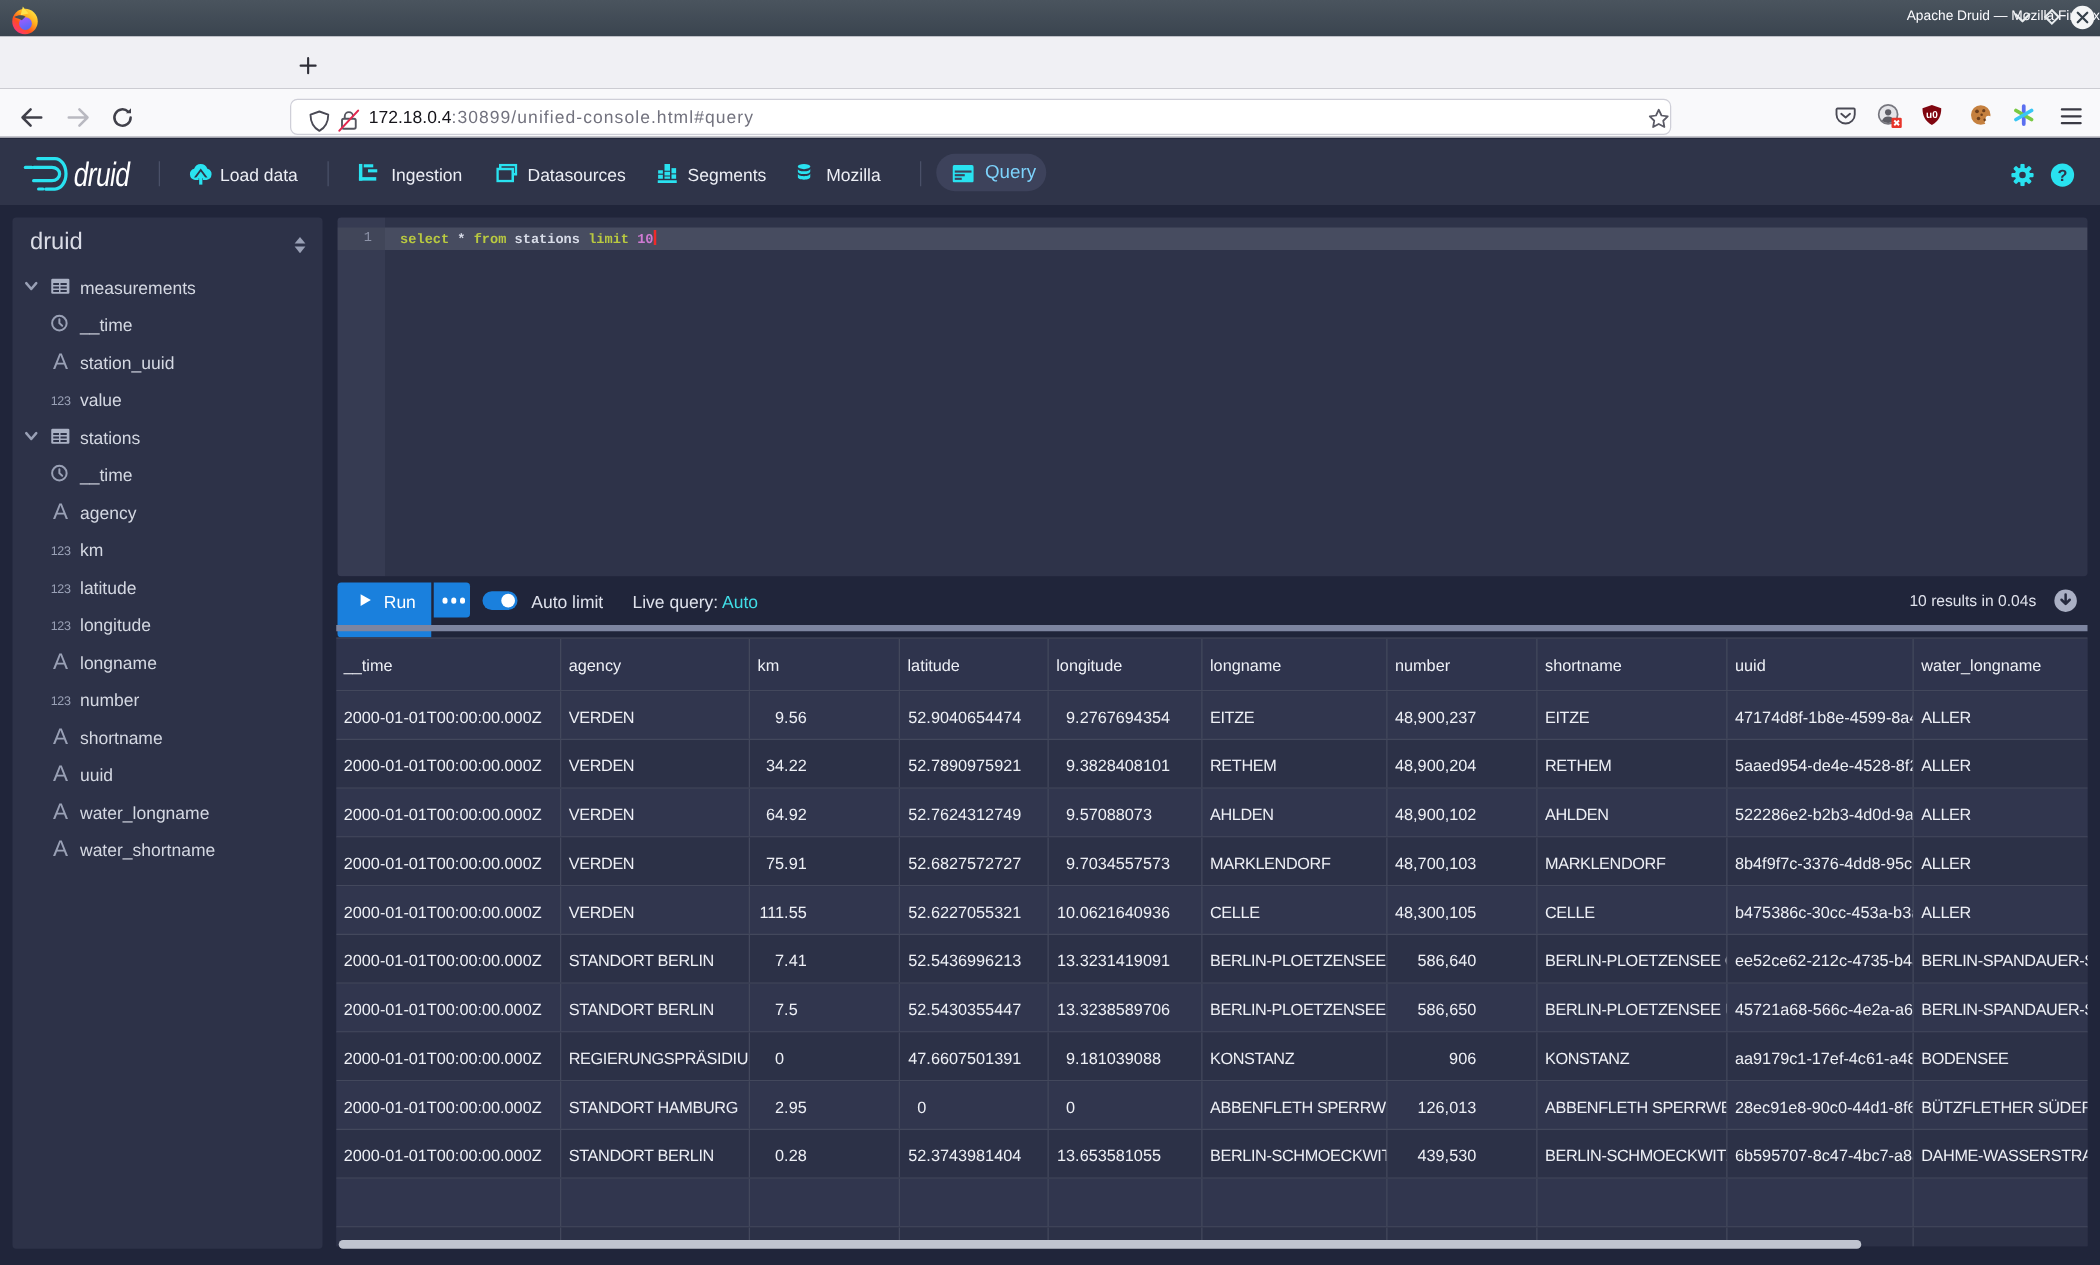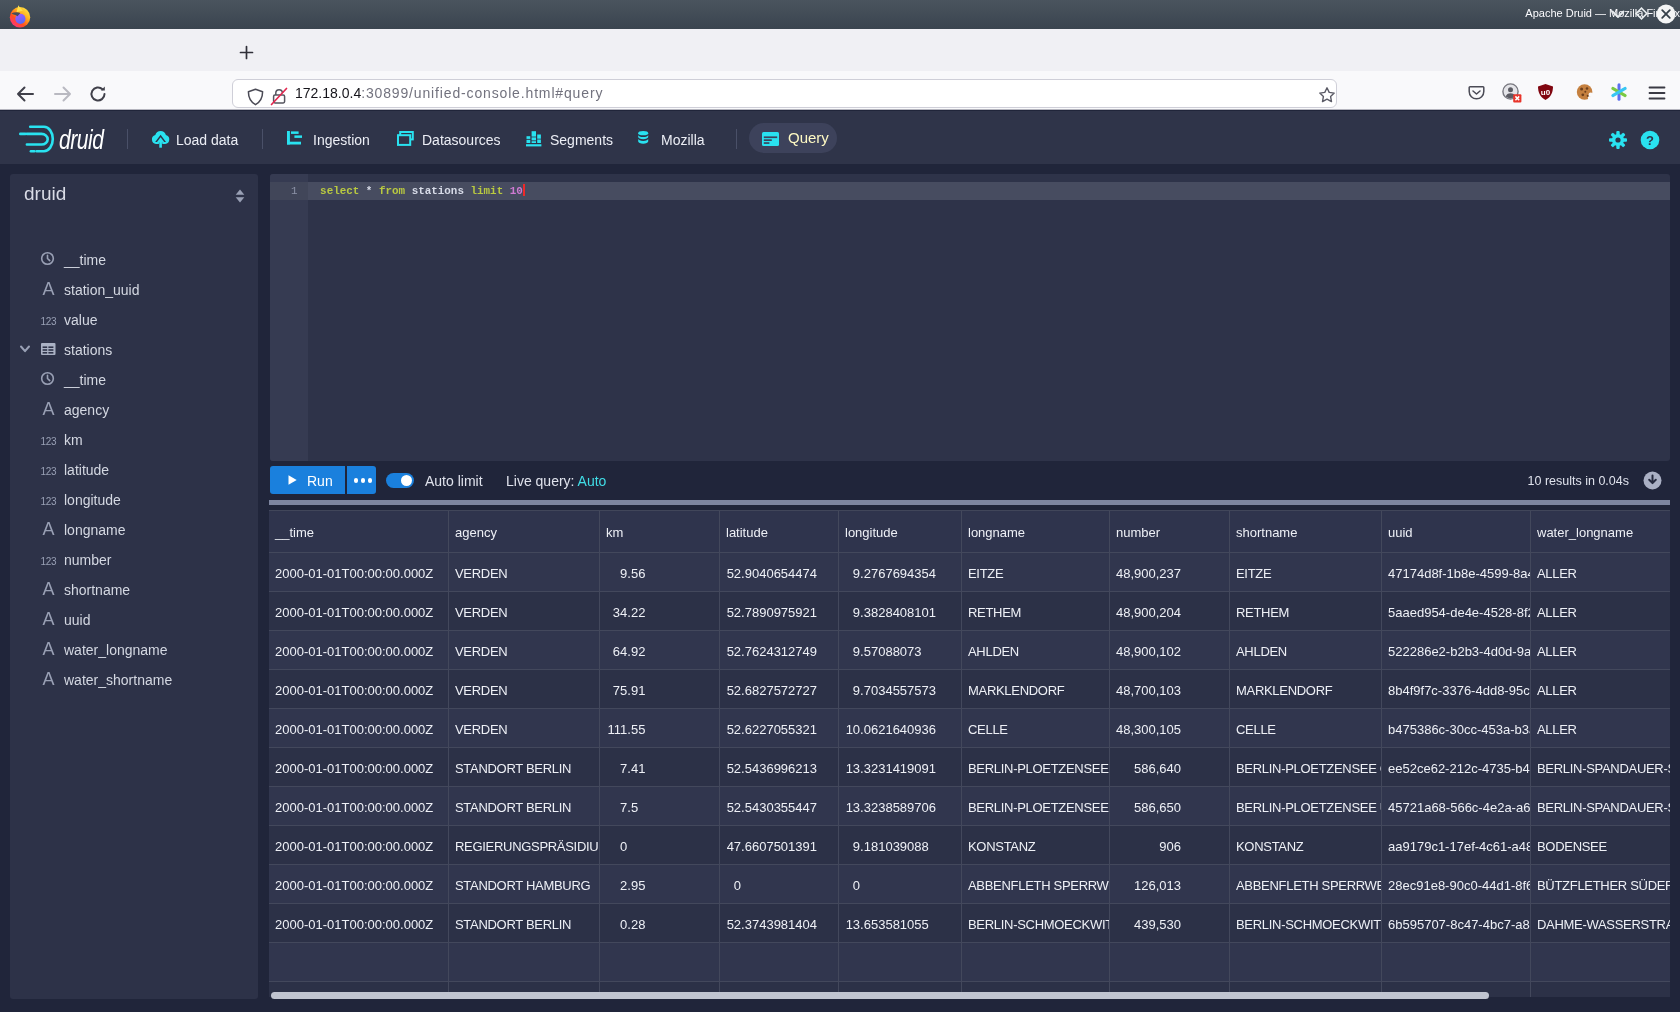--- a/index.html
+++ b/index.html
@@ -20,21 +20,21 @@
 
 
 #content { left:0; top:111px; width:100%; height:901px; background:#20253a; }
 #appheader { left:0; top:0; width:100%; height:53px; background:#2f3449; }
 .vsep { position:absolute; top:18px; width:1px; height:20px; background:#4a5068; }
 #wordmark { left:59px; top:14px; font-size:27px; font-style:italic; color:#fff; letter-spacing:-0.6px; transform:scaleX(0.78); transform-origin:0 0; }
 .navic { position:absolute; top:20px; }
 .navtx { position:absolute; top:21px; font-size:14px; color:#eceef5; }
 #querypill { left:749px; top:12px; width:88px; height:30px; background:#3d425b; border-radius:15px; }
 #querypill .ic { position:absolute; left:13px; top:9px; }
-#querypill .tx { position:absolute; left:39px; top:6px; font-size:15px; color:#fef9c3; }
+#querypill .tx { position:absolute; left:39px; top:6px; font-size:15px; color:#7dd3fc; }
 
 #sidebar { left:10px; top:63px; width:248px; height:825px; background:#2d3248; border-radius:3px; }
 #sbtitle { left:14px; top:9px; font-size:19px; color:#dadce6; }
 #sbsort { left:225px; top:15px; }
 .titem { position:absolute; left:0; width:100%; height:30px; }
 .titem .chev { position:absolute; left:9px; top:8px; }
 .titem .ticon { position:absolute; left:30px; top:6px; }
 .titem .cicon { position:absolute; left:30px; top:6px; width:17px; text-align:center; line-height:17px; }
 .titem .aicon { font-size:18px; color:#99a0b5; }
 .titem .nicon { font-size:10px; font-weight:400; color:#99a0b5; letter-spacing:-0.3px; }
@@ -45,21 +45,21 @@
 #gutact { position:absolute; left:0; top:8.3px; width:38.3px; height:17.3px; background:#414659; }
 #lnum { position:absolute; left:0; top:10.6px; width:27.6px; text-align:right; font-family:"Liberation Mono", monospace; font-size:10.9px; color:#8d93a8; }
 #actline { position:absolute; left:38.3px; top:8.3px; width:1361.7px; height:17.3px; background:#474c60; }
 #codeline { position:absolute; left:50.1px; top:10.2px; font-family:"Liberation Mono", monospace; font-size:10.9px; font-weight:bold; white-space:pre; }
 #codeline .kw { color:#b9c940; }
 #codeline .id { color:#d8dce8; }
 #codeline .nu { color:#cf7ad2; }
 #codeline .cur { display:inline-block; width:2px; height:12px; background:#ef2929; vertical-align:-2px; }
 
 #runbar { left:270px; top:355px; width:1400px; height:29px; }
-#runbtn { left:0; top:0; width:75px; height:28px; background:#1a80dd; border-radius:3px 0 0 3px;padding-left:35px; }
+#runbtn { left:0; top:0; width:75px; height:44px; background:#1a80dd; border-radius:3px 0 0 3px;padding-left:35px; }
 #runbtn .ply { position:absolute; left:16px; top:8.4px; }
 #runbtn .tx { position:absolute; left:37px; top:7px; font-size:14px; color:#fff; }
 #morebtn { left:76.7px; top:0; width:29px; height:28px; background:#1a80dd; border-radius:0 3px 3px 0; }
 #morebtn .d { position:absolute; top:12.4px; width:4.2px; height:4.2px; border-radius:50%; background:#fff; }
 #toggle { left:116px; top:6.5px; width:28px; height:15.5px; background:#1a80dd; border-radius:8px; }
 #toggle .knob { position:absolute; right:2px; top:2px; width:11.5px; height:11.5px; border-radius:50%; background:#fff; }
 #autolimit { left:155px; top:7px; font-size:14px; color:#dfe2ec; }
 #livequery { left:236px; top:7px; font-size:14px; color:#dfe2ec; }
 #livequery .cy { color:#40dde6; }
 #results { right:41px; top:8px; font-size:12.5px; color:#dfe2ec; }
@@ -307,20 +307,39 @@
       </div>
   </div>
   <div class="abs" id="sidebar">
     <div class="abs" id="sbtitle">druid</div>
     <div class="abs" id="sbsort">
         <svg width="10" height="14" viewBox="0 0 10 14" style="">
           <path d="M5 0.5L9.3 5.8H0.7z" fill="#99a0b5"></path>
           <path d="M5 13.5L0.7 8.2h8.6z" fill="#99a0b5"></path>
         </svg>
       </div>
+    <div class="titem" style="top:41px">
+<span class="chev">
+          <svg width="12" height="12" viewBox="0 0 12 12">
+            <path d="M2 3.5l4 4.7 4-4.7" fill="none" stroke="#99a0b5" stroke-width="2" stroke-linecap="round" stroke-linejoin="round"></path>
+          </svg>
+        </span>
+<span class="ticon">
+          <svg width="16" height="16" viewBox="0 0 16 16">
+            <rect x="1" y="2" width="14.5" height="12" rx="1" fill="#aab1c4"></rect>
+            <rect x="2.6" y="5.4" width="4.6" height="1.6" fill="#2d3248"></rect>
+            <rect x="8.4" y="5.4" width="5" height="1.6" fill="#2d3248"></rect>
+            <rect x="2.6" y="8.2" width="4.6" height="1.6" fill="#2d3248"></rect>
+            <rect x="8.4" y="8.2" width="5" height="1.6" fill="#2d3248"></rect>
+            <rect x="2.6" y="11" width="4.6" height="1.6" fill="#2d3248"></rect>
+            <rect x="8.4" y="11" width="5" height="1.6" fill="#2d3248"></rect>
+          </svg>
+        </span>
+<span class="tlabel">measurements</span>
+</div>
 <div class="titem" style="top:71px">
 <span class="cicon">
           <svg width="15" height="15" viewBox="0 0 16 16">
             <circle cx="8" cy="8" r="6.2" fill="none" stroke="#99a0b5" stroke-width="1.7"></circle>
             <path d="M8 4.6V8l2.4 2.2" fill="none" stroke="#99a0b5" stroke-width="1.7" stroke-linecap="round"></path>
           </svg>
         </span>
 <span class="tlabel">__time</span>
 </div>
 <div class="titem" style="top:101px">

